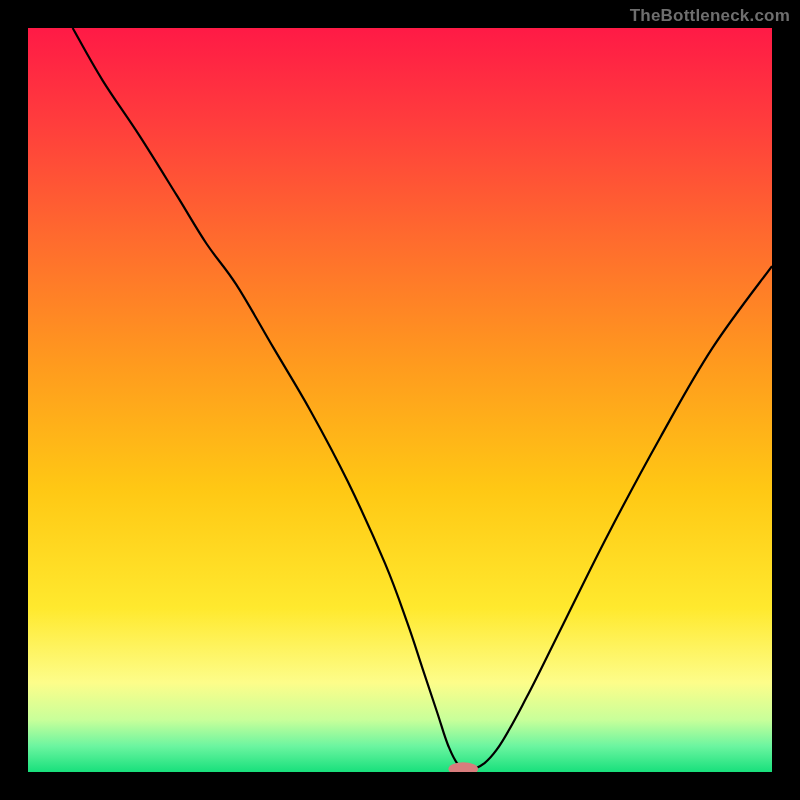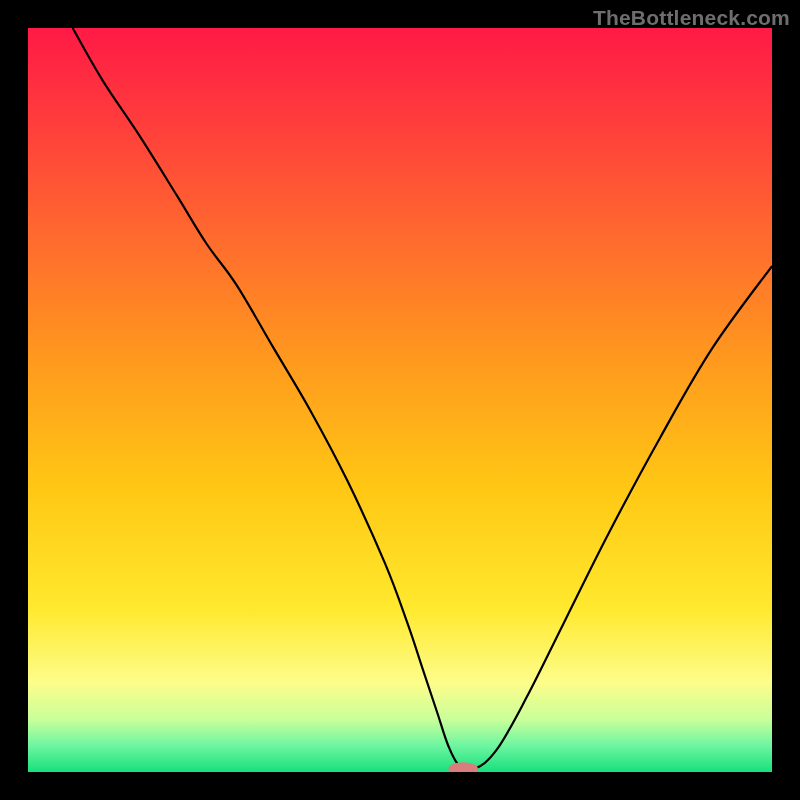--- a/index.html
+++ b/index.html
@@ -23,21 +23,21 @@
     top: 28px;
     width: 744px;
     height: 744px;
     overflow: hidden;
   }
   .watermark {
     position: absolute;
     top: 6px;
     right: 10px;
     color: #6e6e6e;
-    font-size: 21px;
+    font-size: 17px;
     font-weight: 600;
     letter-spacing: 0.2px;
     z-index: 5;
     user-select: none;
   }
 </style>
 </head>
 <body>
 
 <div class="frame">

